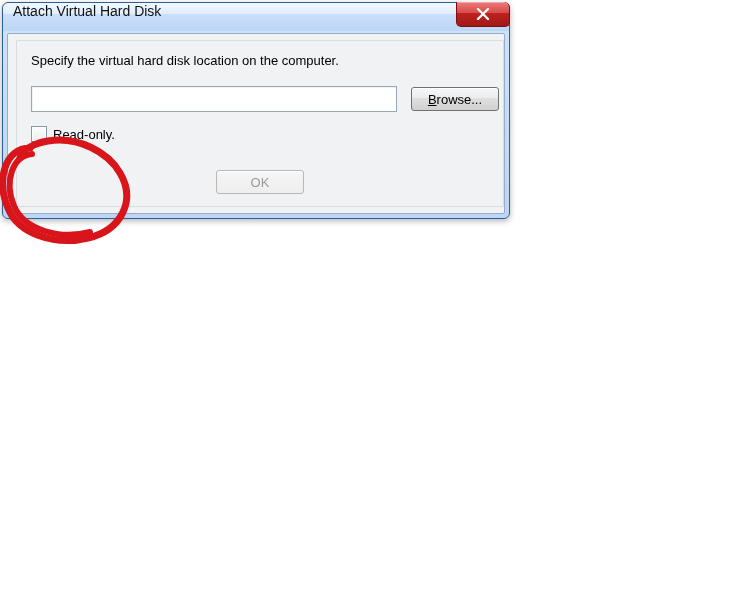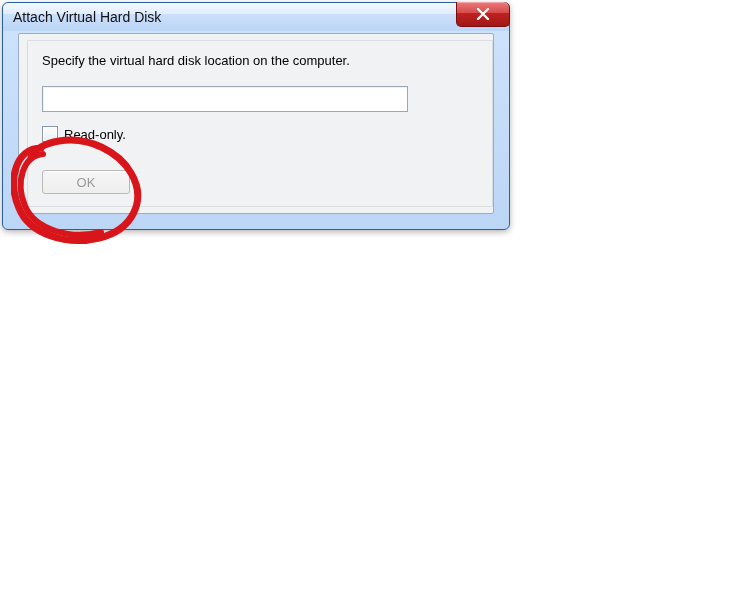--- a/index.html
+++ b/index.html
@@ -23,21 +23,21 @@
     border-radius: 6px;
     box-shadow: 0 2px 6px rgba(0,0,0,0.3);
     background: linear-gradient(#cfe3fb, #bcd6f6);
     overflow: visible;
   }
 
   .titlebar {
     position: relative;
     height: 28px;
     display: flex;
-    align-items: center;
+    align-items: flex-start;
     padding: 0 6px 0 10px;
     background: linear-gradient(to bottom,
       #f2f8ff 0%,
       #e0edfd 40%,
       #cadffa 41%,
       #bcd6f6 100%);
     border-top-left-radius: 6px;
     border-top-right-radius: 6px;
   }
   .titlebar .title {
@@ -62,21 +62,21 @@
       #c02220 46%,
       #a01816 100%);
     display: flex;
     align-items: center;
     justify-content: center;
     box-shadow: inset 0 1px 0 rgba(255,255,255,.35);
   }
   .close-btn svg { display:block; }
 
   .client-area {
-    margin: 15px;
+    margin: 4px;
     margin-top: 2px;
     border: 1px solid #97adc6;
     background: #f0f2f4;
     border-radius: 2px;
     padding: 6px 0 6px 8px;
     position: relative;
   }
   .panel {
     border: 1px solid #d9dde2;
     background: #f0f2f4;
@@ -138,21 +138,21 @@
     width: 14px;
     height: 14px;
     border: 1px solid #8a97a6;
     background: linear-gradient(#fdfdfd,#e9eef3);
     box-shadow: inset 0 0 0 1px #fff;
   }
   .chk-label .u { text-decoration: underline; }
 
   .btn-row {
     display: flex;
-    justify-content: flex-start;
+    justify-content: center;
     gap: 12px;
   }
 
   
   .annotation {
     position: absolute;
     left: -8px;
     top: 96px;
     pointer-events: none;
   }
@@ -172,20 +172,21 @@
   </div>
 
   <div class="client-area">
     <div class="panel">
 
       <div class="instruction">Specify the virtual hard disk location on the computer.</div>
 
 
       <div class="loc-row">
         <input type="text" class="loc-input" value="" style="">
+        <button class="win-btn underline-first">Browse...</button>
       </div>
 
       <div class="chk-row">
         <span class="chk"></span>
         <span class="chk-label"><span class="u">R</span><span>ead-only.</span></span>
       </div>
 
       <div class="btn-row">
         <button class="win-btn disabled">OK</button>
       </div>

